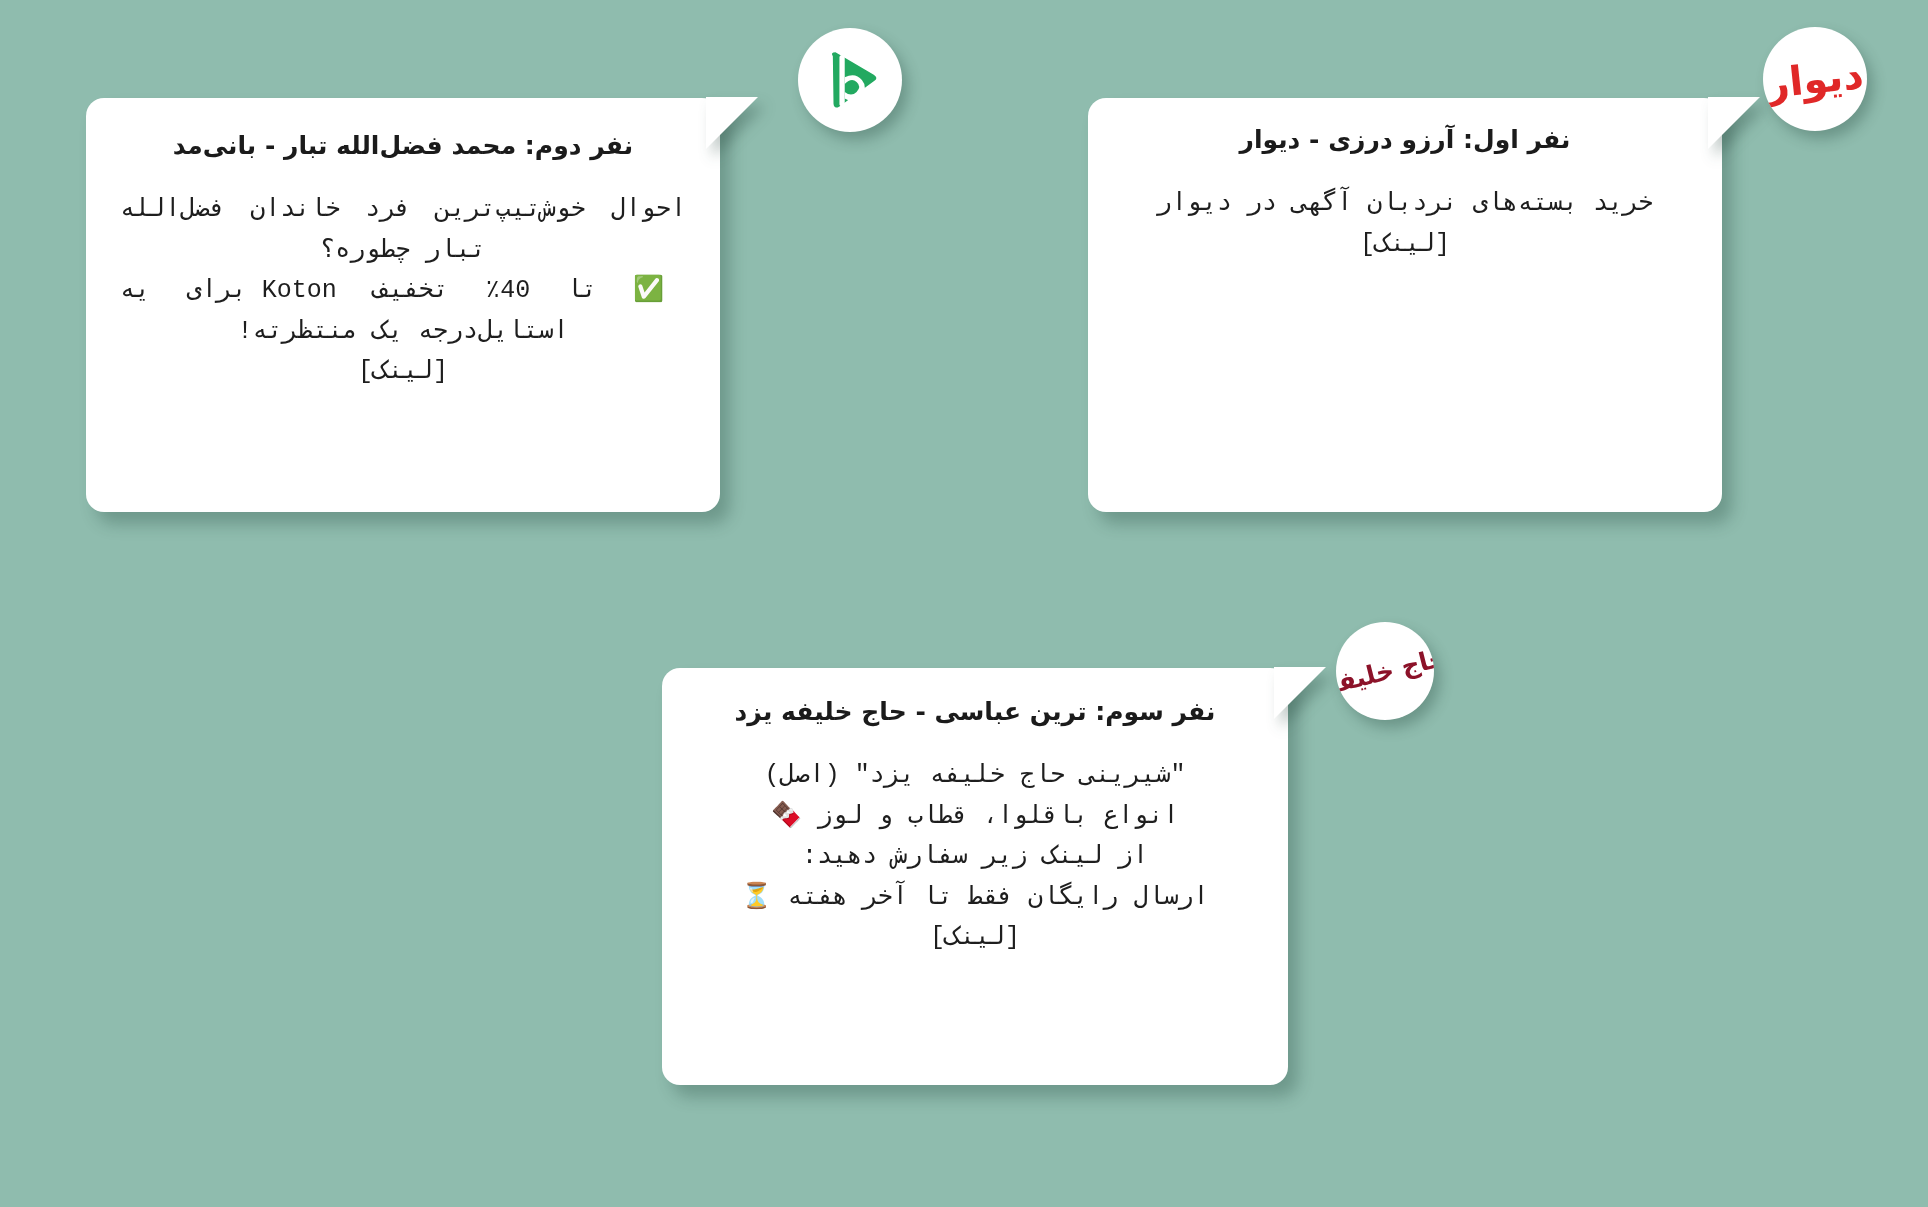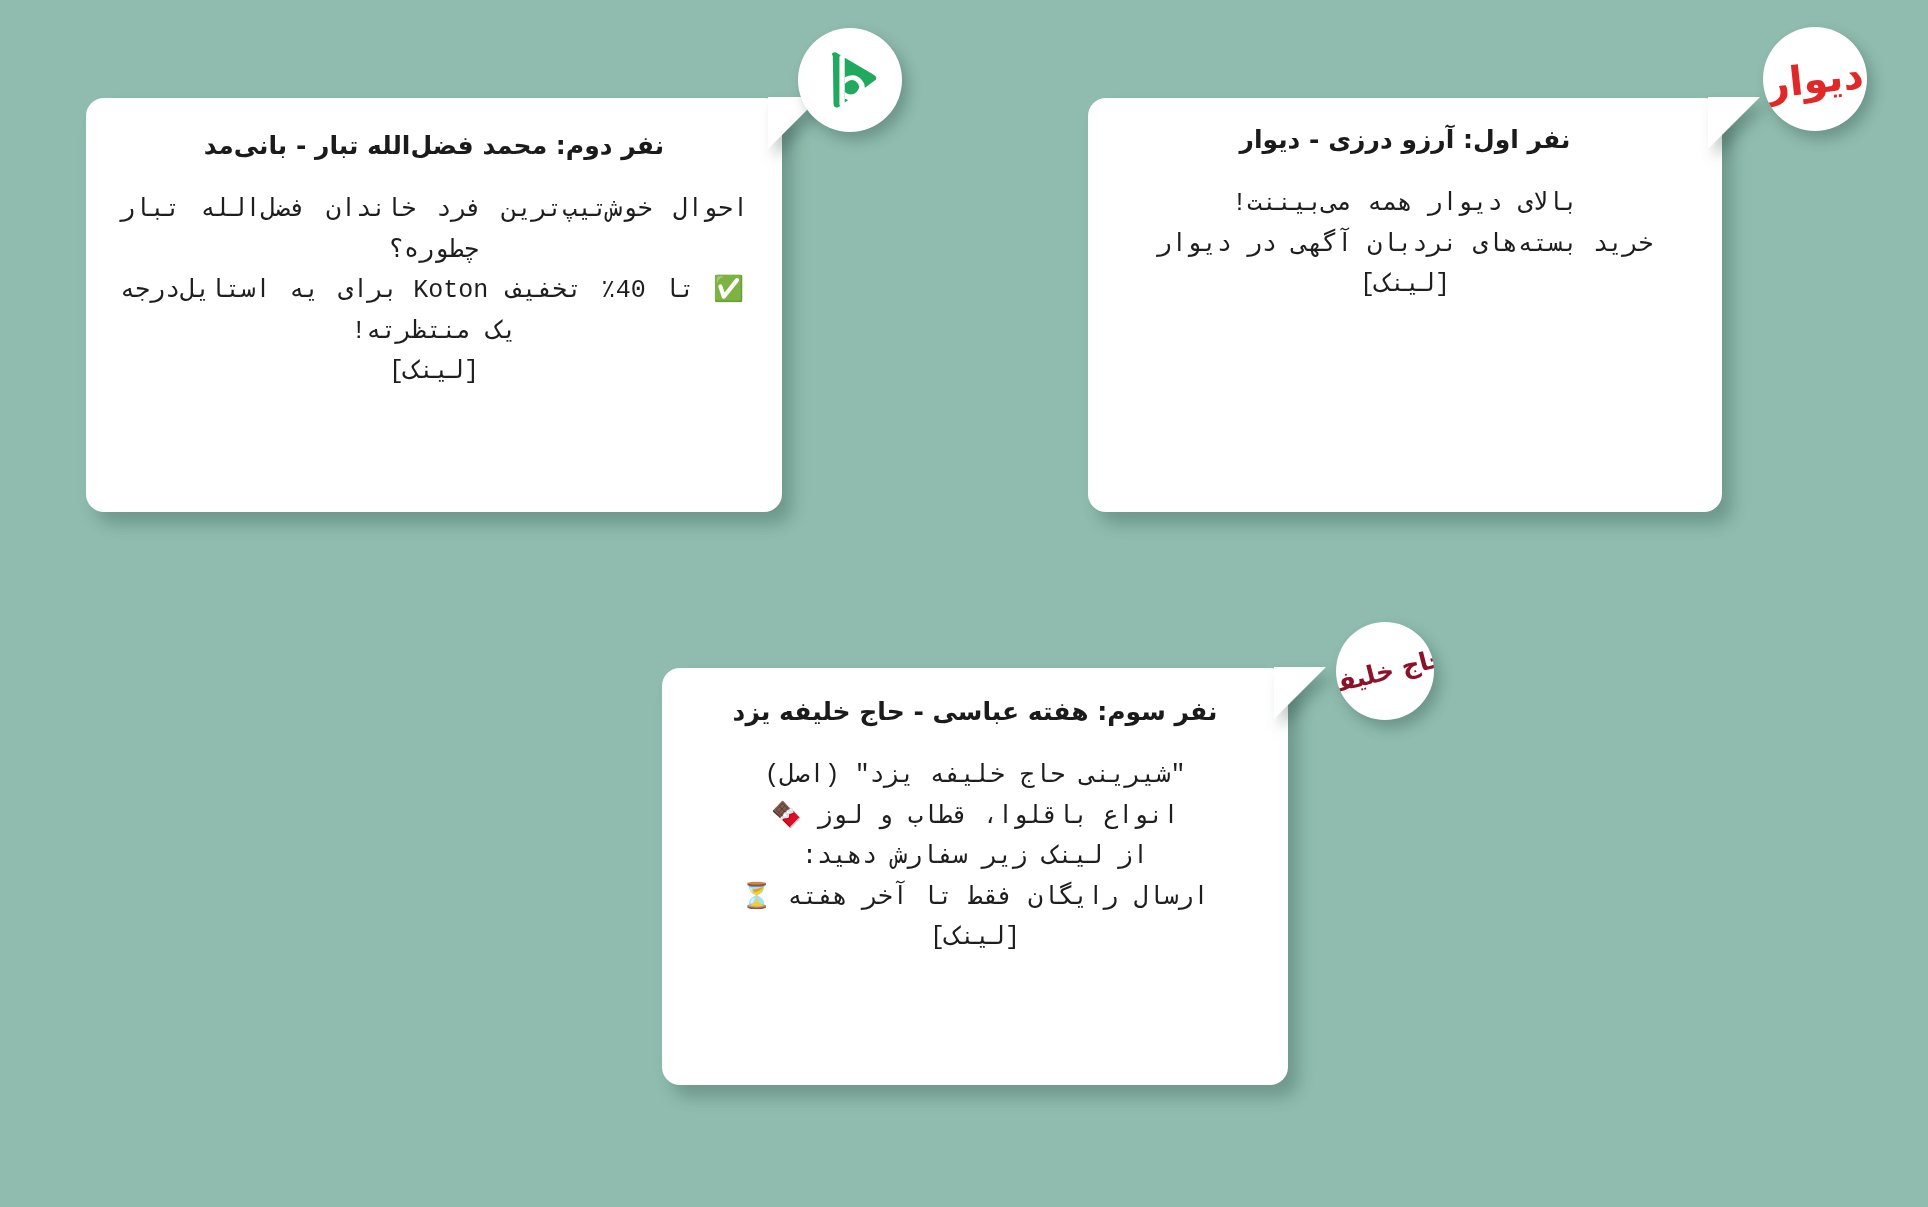--- a/index.html
+++ b/index.html
@@ -107,40 +107,39 @@
     transform: rotate(-14deg);
     letter-spacing: -0.5px;
   }
 
   
   #logo-banimode { width: 104px; height: 104px; left: 798px; top: 28px; }
   #logo-banimode svg { width: 66px; height: 66px; display: block; }
 
   
   #bubble-1 { left: 1088px; top: 98px;  width: 634px; min-height: 414px; }
-  #bubble-2 { left: 86px;   top: 98px;  width: 696px; min-height: 414px; }
+  #bubble-2 { left: 86px;   top: 98px;  width: 634px; min-height: 414px; }
   #bubble-3 { left: 662px;  top: 668px; width: 626px; min-height: 417px; }
 
   #bubble-1 .inner { padding-top: 24px; }
   #bubble-2 .inner { padding-top: 30px; }
   #bubble-3 .inner { padding-top: 26px; }
 
   #bubble-2 .bubble-body { text-align: justify; text-align-last: center; }
 </style>
 </head>
 <body>
 
 <div id="stage">
 
   <div class="bubble" id="bubble-1">
     <span class="tail"></span>
     <div class="inner">
       <div class="bubble-title">نفر اول: آرزو درزی - دیوار</div>
       <div class="bubble-body">
-        <span class="ln">بالای دیوار همه می‌بیننت!</span>
         <span class="ln">خرید بسته‌های نردبان آگهی در دیوار</span>
         <span class="ln">[لینک]</span>
       </div>
     </div>
   </div>
 
   <div class="logo-badge" id="logo-divar">
     <span class="logo-text">دیوار</span>
   </div>
 
@@ -166,21 +165,21 @@
           <path d="M42 46 Q58 38 68 50 Q78 62 66 74 Q54 86 42 78 L42 68 Q52 76 60 68 Q68 60 60 53 Q52 46 42 56 Z" fill="#000"></path>
         </mask>
       </defs>
       <path d="M24 14 Q20 8 28 8 L86 42 Q94 47 86 52 L34 90 Q26 95 25 86 Z" fill="#22a960" mask="url(#bmask)"></path>
     </svg>
   </div>
 
   <div class="bubble" id="bubble-3">
     <span class="tail"></span>
     <div class="inner">
-      <div class="bubble-title">نفر سوم: هفته عباسی - حاج خلیفه یزد</div>
+      <div class="bubble-title">نفر سوم: ترین عباسی - حاج خلیفه یزد</div>
       <div class="bubble-body">
         <span class="ln">"شیرینی حاج خلیفه یزد" (اصل)</span>
         <span class="ln">انواع باقلوا، قطاب و لوز 🍫</span>
         <span class="ln">از لینک زیر سفارش دهید:</span>
         <span class="ln">ارسال رایگان فقط تا آخر هفته ⏳</span>
         <span class="ln">[لینک]</span>
       </div>
     </div>
   </div>
 

